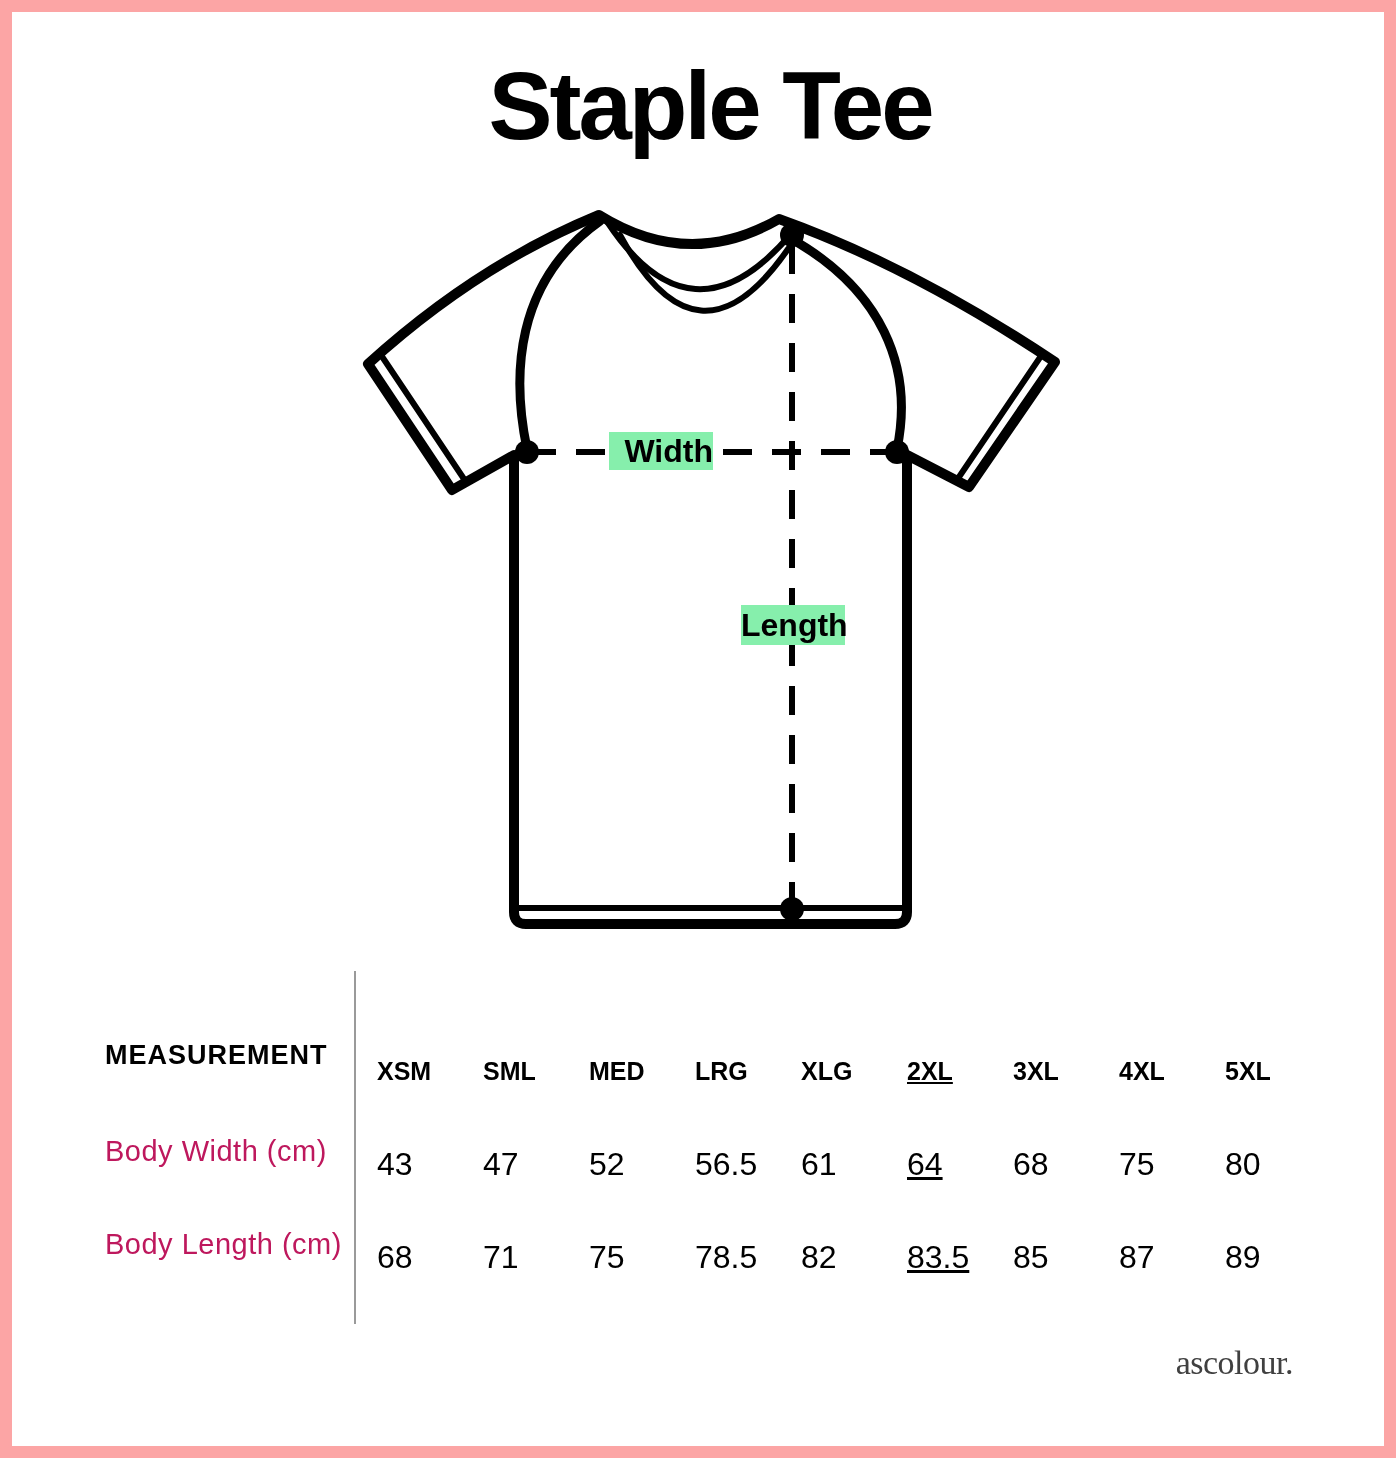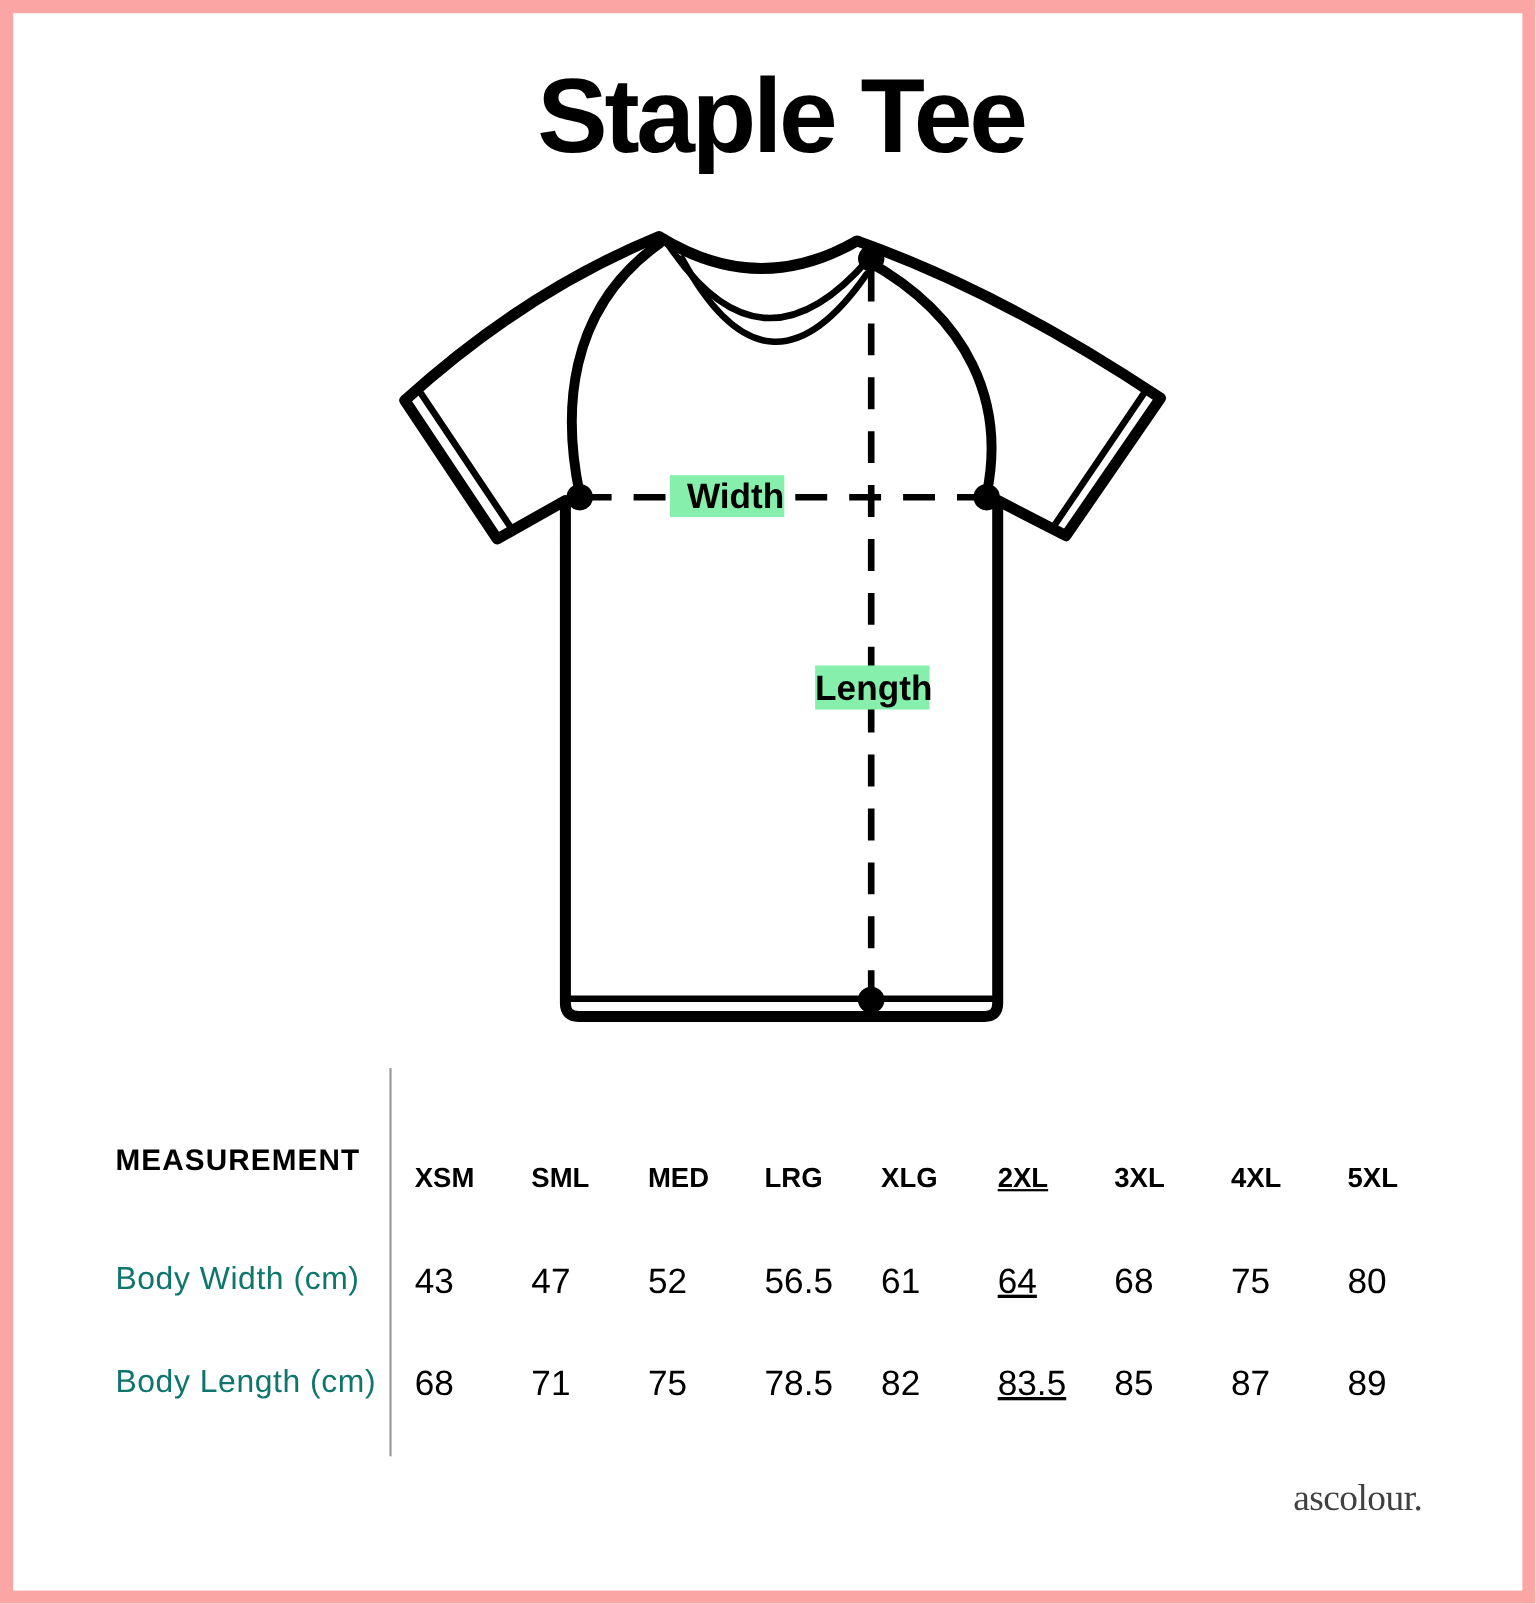--- a/index.html
+++ b/index.html
@@ -48,22 +48,22 @@
   }
   .t-row{position:absolute;left:0;width:1396px;height:40px;}
   .row-header{top:1026px;}
   .row-width{top:1119px;}
   .row-length{top:1212px;}
   .m-label{
     position:absolute;left:93px;top:0;
     font-size:27px;font-weight:bold;letter-spacing:1px;line-height:34px;
   }
   .r-label{
-    position:absolute;left:93px;top:15px;
-    font-size:29px;color:#0f766e;line-height:34px;letter-spacing:0.5px;
+    position:absolute;left:93px;top:3px;
+    font-size:29px;color:#be185d;line-height:34px;letter-spacing:0.5px;
   }
   .cell{
     position:absolute;top:16px;width:106px;
     text-align:left;line-height:34px;
   }
   .size-h{font-size:25px;font-weight:bold;}
   .val{font-size:32px;}
   .c0{left:365px;}.c1{left:471px;}.c2{left:577px;}.c3{left:683px;}.c4{left:789px;}
   .c5{left:895px;text-decoration:underline;}.c6{left:1001px;}.c7{left:1107px;}.c8{left:1213px;}
 

